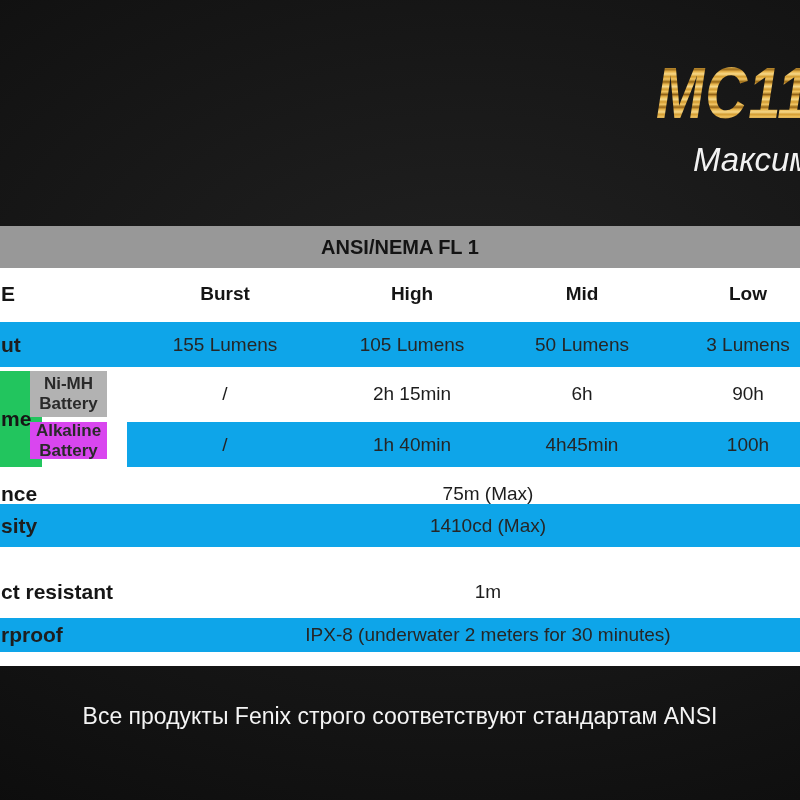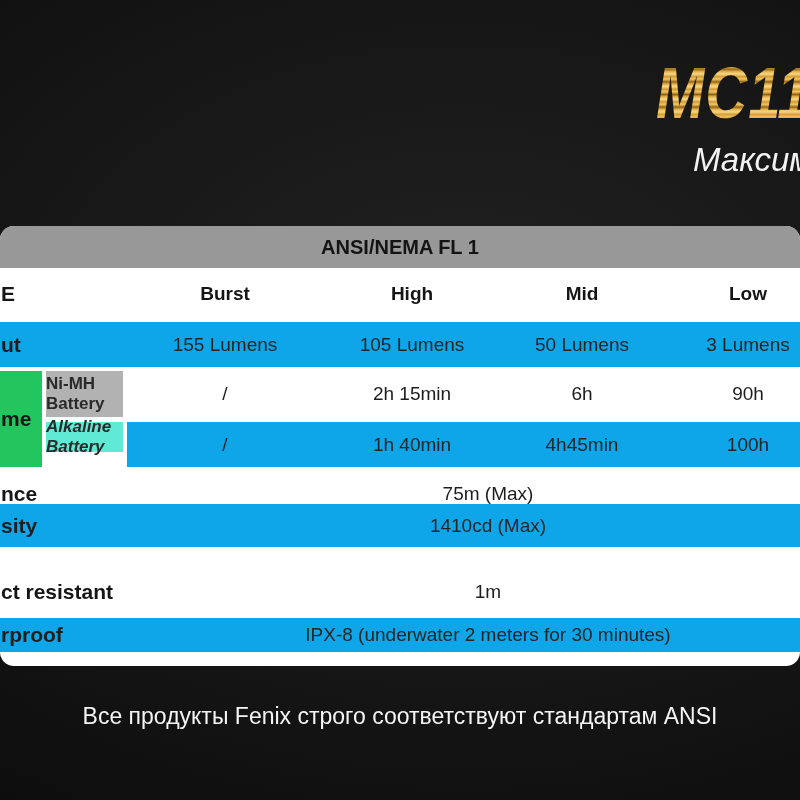--- a/index.html
+++ b/index.html
@@ -21,21 +21,21 @@
     transform:scaleY(1.26);transform-origin:0 50%;
   }
   .brand-subtitle{
     position:absolute;left:693px;top:141px;
     font-size:33px;font-style:italic;color:#f2f2f2;white-space:nowrap;
   }
 
   
   .spec-table{
     position:absolute;left:0;top:226px;width:800px;height:440px;
-    background:#ffffff;overflow:hidden;border-radius:14px;
+    background:#ffffff;overflow:hidden;
   }
   .row{position:absolute;left:0;width:800px;}
   .gray{background:#0ea5e9;padding-left:28px;}
   .caption-row{top:0;height:42px;background:#989898;
     display:flex;align-items:center;justify-content:center;
     font-size:20px;font-weight:bold;color:#141414;}
   .mode-row{top:45px;height:46px;}
   .output-row{top:96px;height:45px;}
   .nimh-row{top:145px;height:46px;}
   .alk-row{top:196px;height:45px;left:127px;width:673px;}
@@ -57,25 +57,25 @@
   .c4{left:664px;width:168px;}
   .cmerge{left:127px;width:722px;}
   .colhead{font-size:19px;font-weight:bold;color:#151515;}
   .val{font-size:19px;color:#1d1d1d;white-space:nowrap;}
   .gray .val,.alk-row .val{color:#262626;text-align:center;}
 
   
   .me-col{position:absolute;left:0;top:145px;width:42px;height:96px;background:#22c55e;
     display:flex;align-items:center;}
   .me-col .frag{position:static;height:auto;}
-  .battery-cell{position:absolute;left:46px;width:77px;height:46px;
-    display:flex;align-items:center;justify-content:center;text-align:left;
+  .battery-cell{position:absolute;left:30px;width:77px;height:46px;
+    display:flex;align-items:center;justify-content:center;text-align:center;
     font-size:17px;font-weight:bold;line-height:20px;color:#2a2a2a;}
   .nimh-cell{top:145px;background:#b2b2b2;}
-  .alk-cell{top:196px;height:30px;background:#5eead4;font-style:italic;}
+  .alk-cell{top:196px;height:37px;background:#d946ef;}
 
   
   .footer-note{
     position:absolute;left:0;top:703px;width:800px;text-align:center;
     font-size:23px;color:#f4f4f4;letter-spacing:0px;
   }
 </style>
 </head>
 <body>
 

